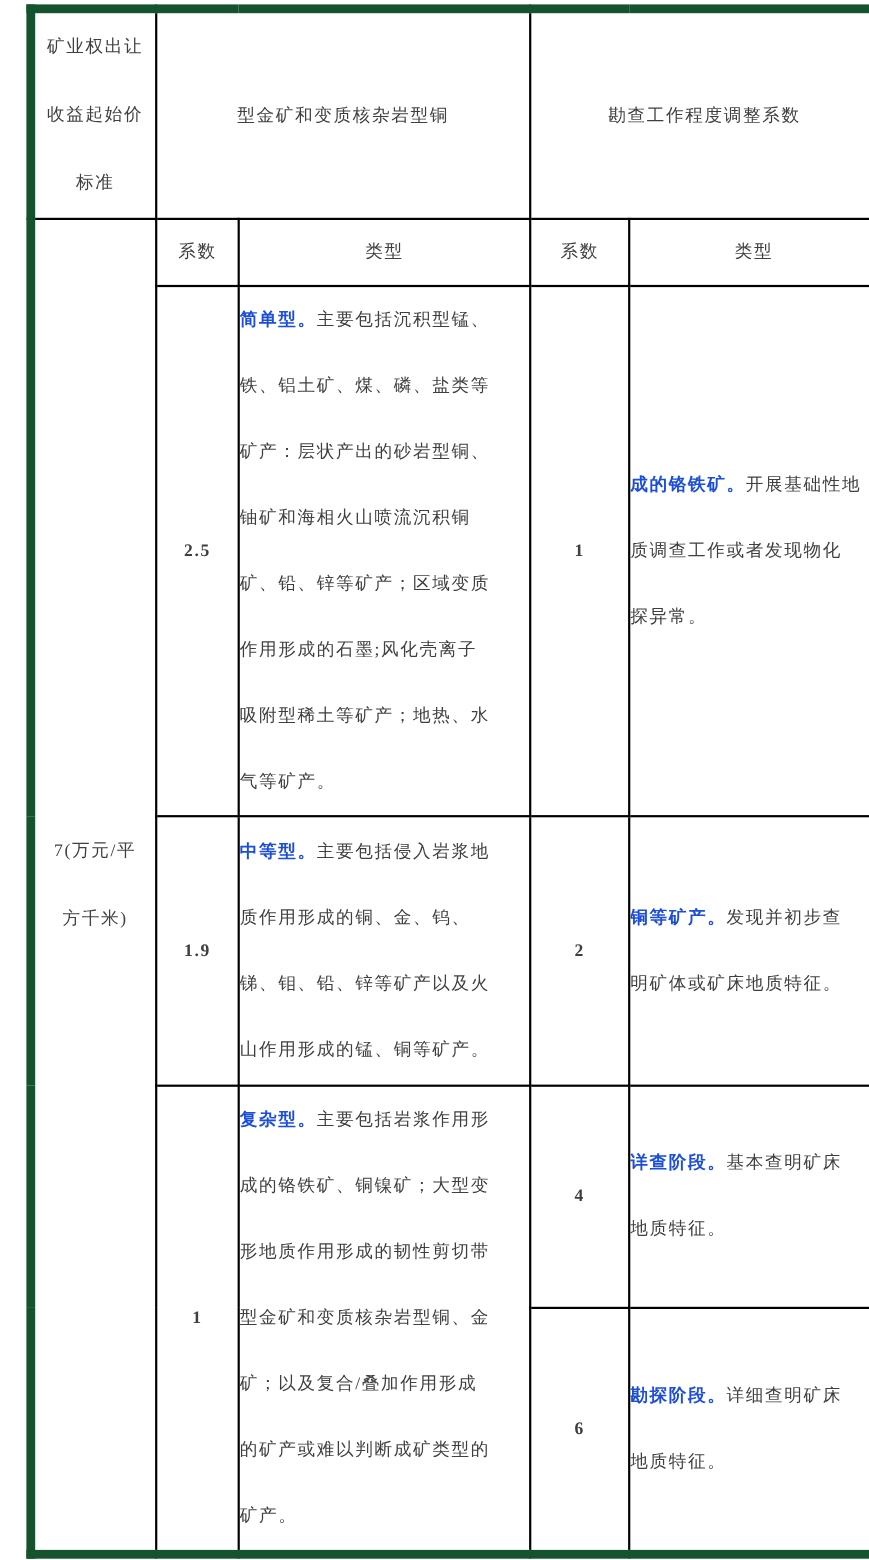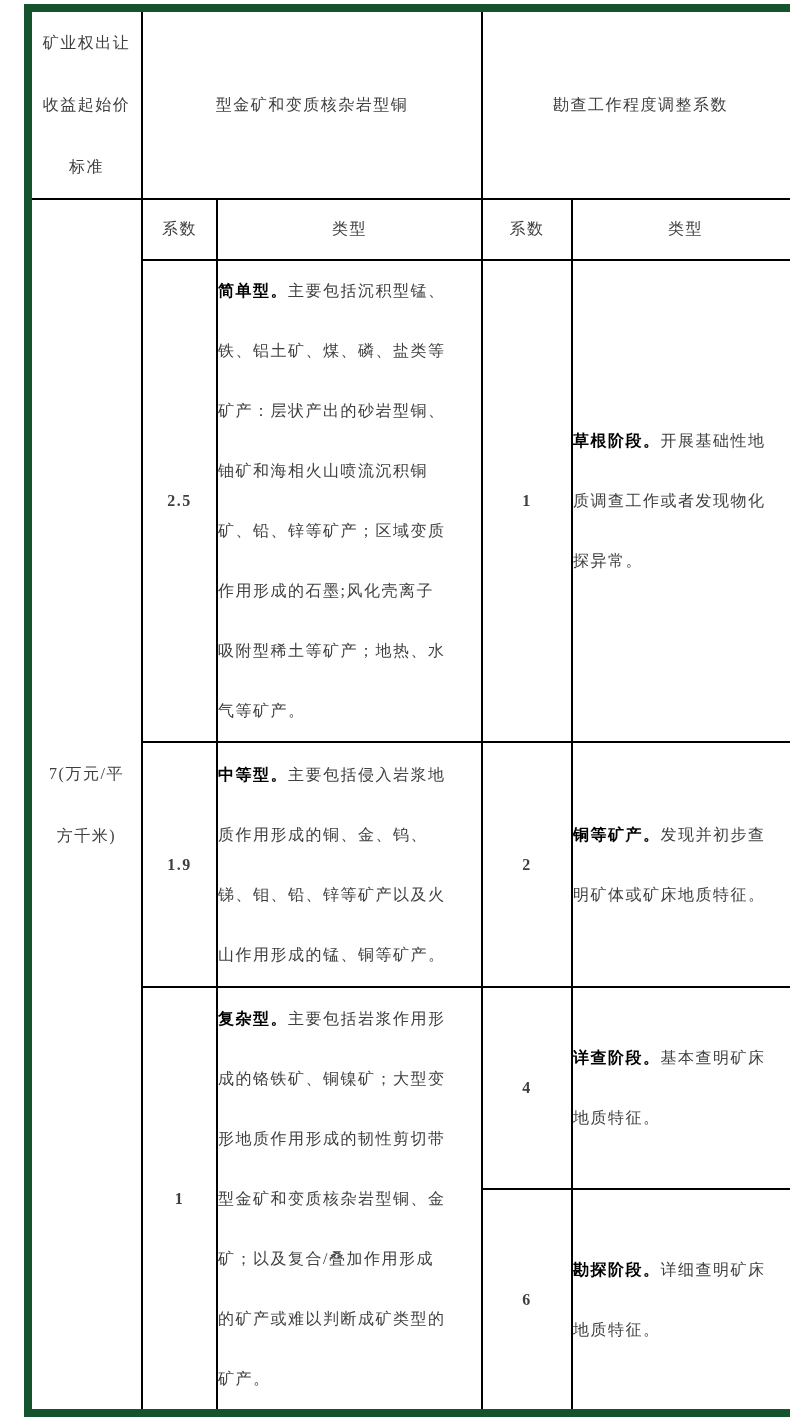--- a/index.html
+++ b/index.html
@@ -44,21 +44,21 @@
   }
   td.typecell {
     white-space: pre-line;
     line-height: 60px;
     text-align: left;
     padding-left: 13px;
     padding-right: 10px;
   }
   .bold-lead {
     font-weight: bold;
-    color: #000000;
+    color: #1d4ed8;
     letter-spacing: 1.5px;
   }
   td.coef {
     text-align: center;
     font-size: 16px;
     color: #3f3f3f;
     font-weight: bold;
   }
   tr.r-head1 { height: 186px; }
   tr.r-head2 { height: 61px; }
@@ -101,21 +101,21 @@
         <td class="coef">2.5</td>
         <td class="typecell"><span class="bold-lead">简单型。</span><span>主要包括沉积型锰、
 铁、铝土矿、煤、磷、盐类等
 矿产：层状产出的砂岩型铜、
 铀矿和海相火山喷流沉积铜
 矿、铅、锌等矿产；区域变质
 作用形成的石墨;风化壳离子
 吸附型稀土等矿产；地热、水
 气等矿产。</span></td>
         <td class="coef">1</td>
-        <td class="typecell"><span class="bold-lead">草根阶段。</span><span>开展基础性地
+        <td class="typecell"><span class="bold-lead">成的铬铁矿。</span><span>开展基础性地
 质调查工作或者发现物化
 探异常。</span></td>
       </tr>
 
       <tr class="r-medium">
         <td class="coef">1.9</td>
         <td class="typecell"><span class="bold-lead">中等型。</span><span>主要包括侵入岩浆地
 质作用形成的铜、金、钨、
 锑、钼、铅、锌等矿产以及火
 山作用形成的锰、铜等矿产。</span></td>

